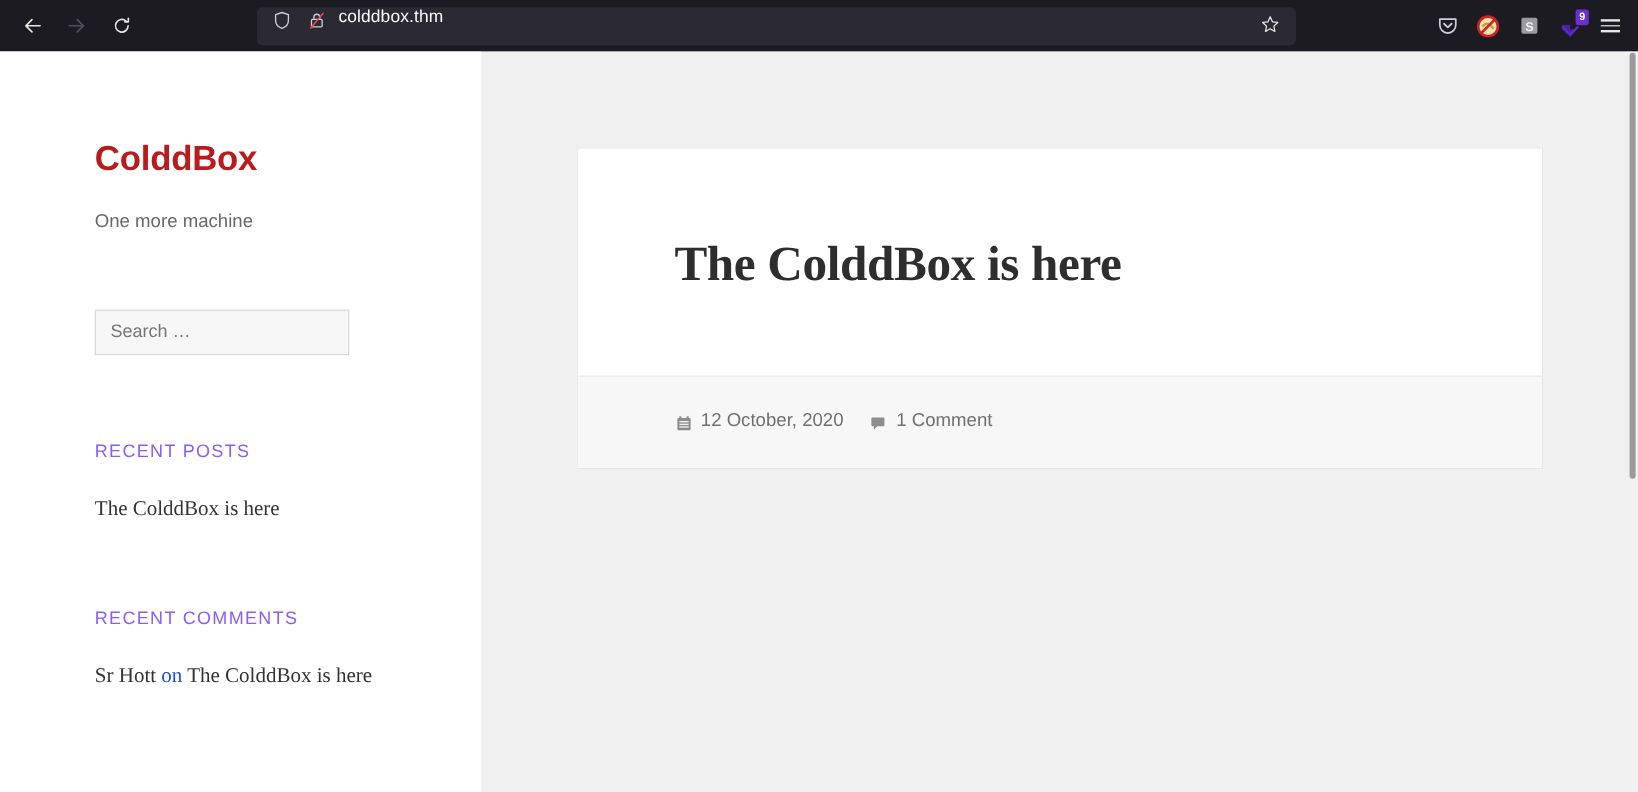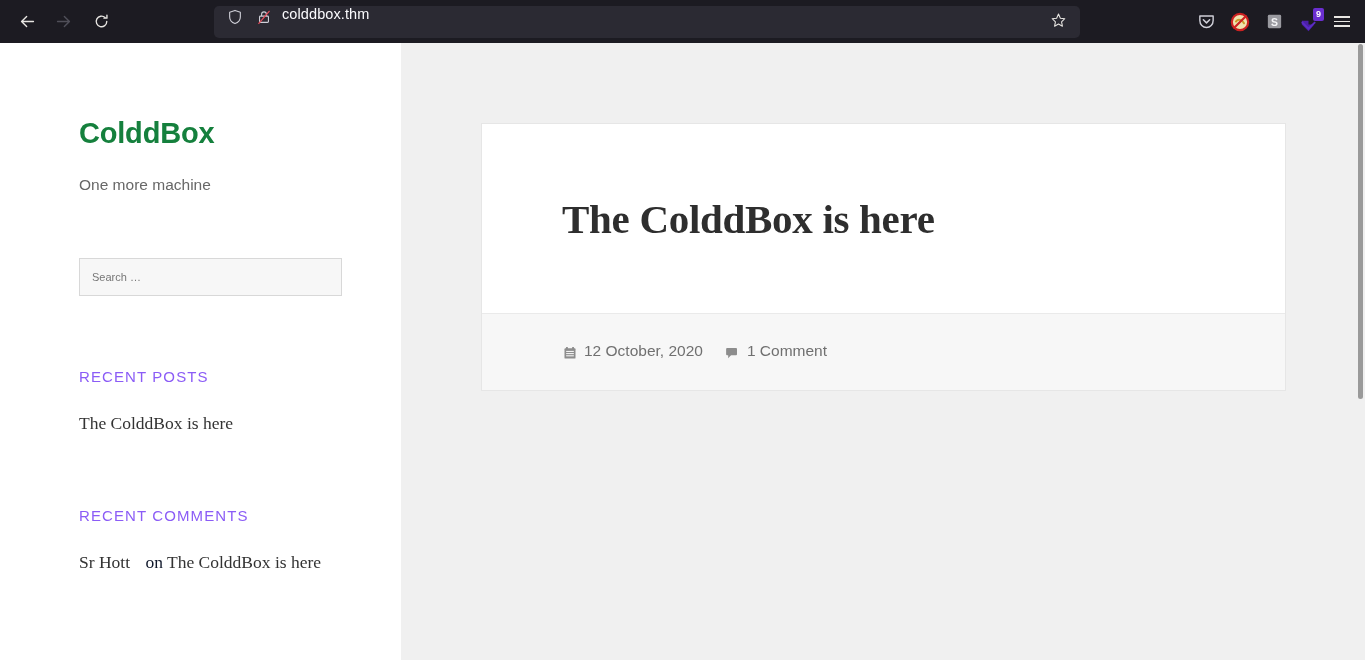--- a/index.html
+++ b/index.html
@@ -99,40 +99,40 @@
     width: 401px;
     flex: 0 0 401px;
     background: #ffffff;
     padding: 48px 0 0 0;
   }
   .sb-inner { padding-left: 79px; padding-right: 40px; }
 
   #site-title {
     font-size: 29px;
     font-weight: 700;
-    color: #15803d;
+    color: #b91c1c;
     letter-spacing: -0.2px;
     line-height: 1.1;
     margin-top: 27px;
   }
   #site-desc {
     font-size: 15.5px;
     color: #686868;
     margin-top: 24px;
     line-height: 1.4;
   }
 
   #search-input {
     margin-top: 62px;
-    width: 263px;
+    width: 212px;
     height: 38px;
     border: 1px solid #d8d8d8;
     background: #f7f7f7;
     padding: 0 12px;
-    font-size: 11px;
+    font-size: 15px;
     color: #686868;
     font-family: "Liberation Sans", sans-serif;
     border-radius: 0;
     outline: none;
   }
   #search-input::placeholder { color: #777; }
 
   .widget { margin-top: 72px; }
   .widget-title {
     font-size: 15px;
@@ -143,21 +143,21 @@
   }
   .widget-list { list-style: none; margin-top: 26px; }
   .widget-list li {
     font-family: "Liberation Serif", serif;
     font-size: 17.5px;
     line-height: 1.38;
     color: #333;
     margin-bottom: 10px;
   }
   .widget-list a { color: #333; text-decoration: none; }
-  .widget-list .sep { color: #0f172a; margin-left: 11px; }
+  .widget-list .sep { color: #1d4ed8; }
 
   
   #main {
     flex: 1;
     padding: 0;
     position: relative;
     overflow: hidden;
   }
   #article-card {
     position: absolute;

